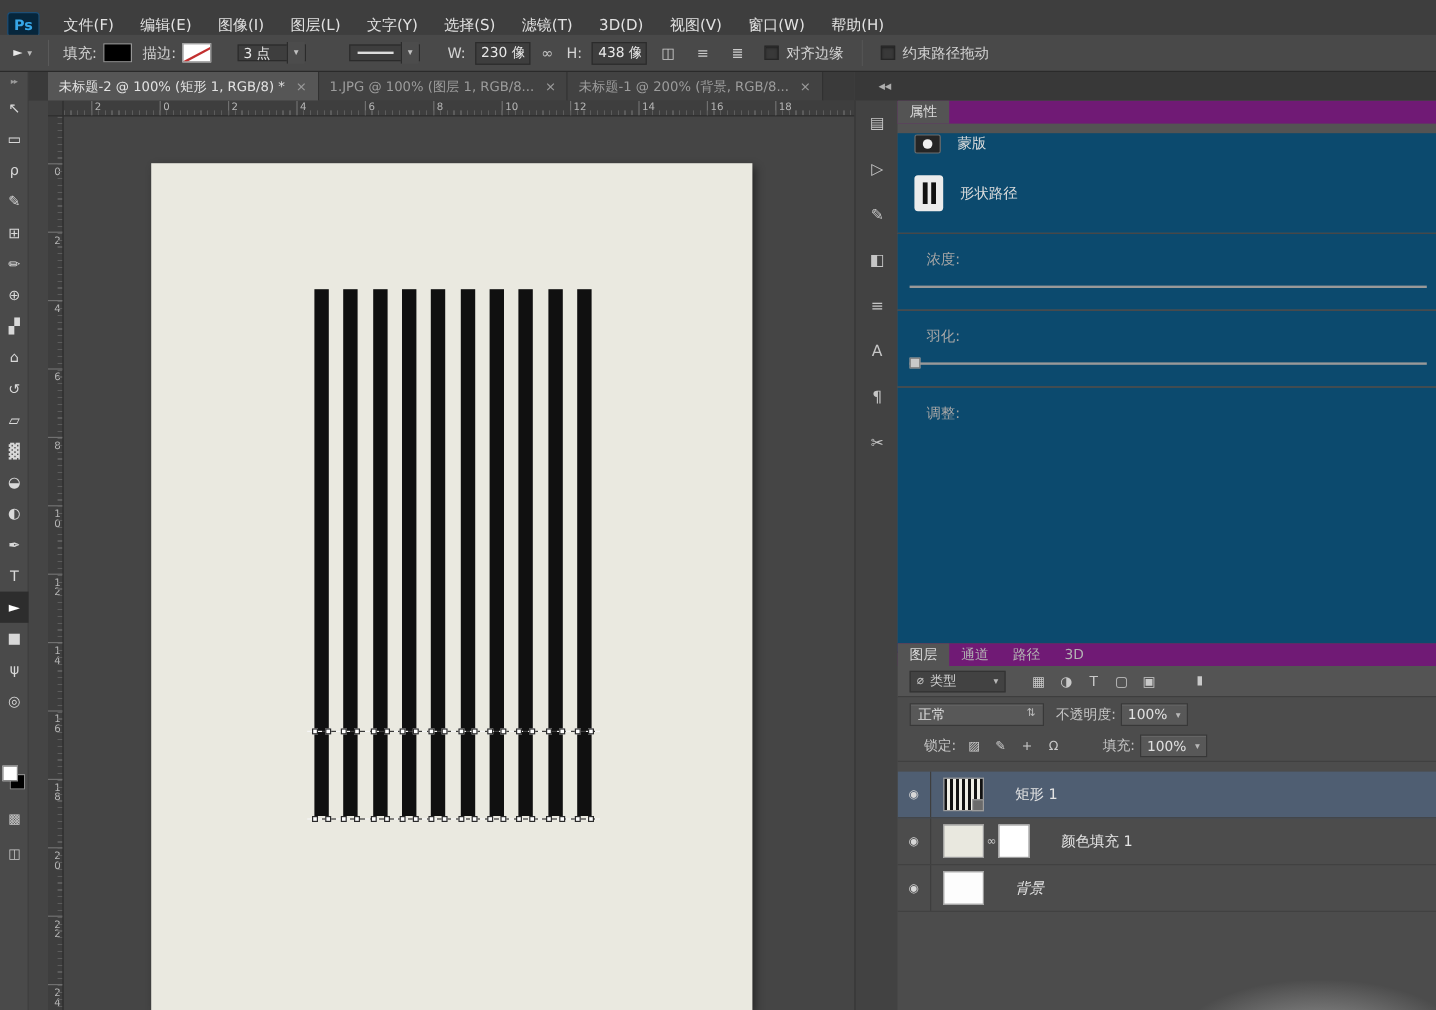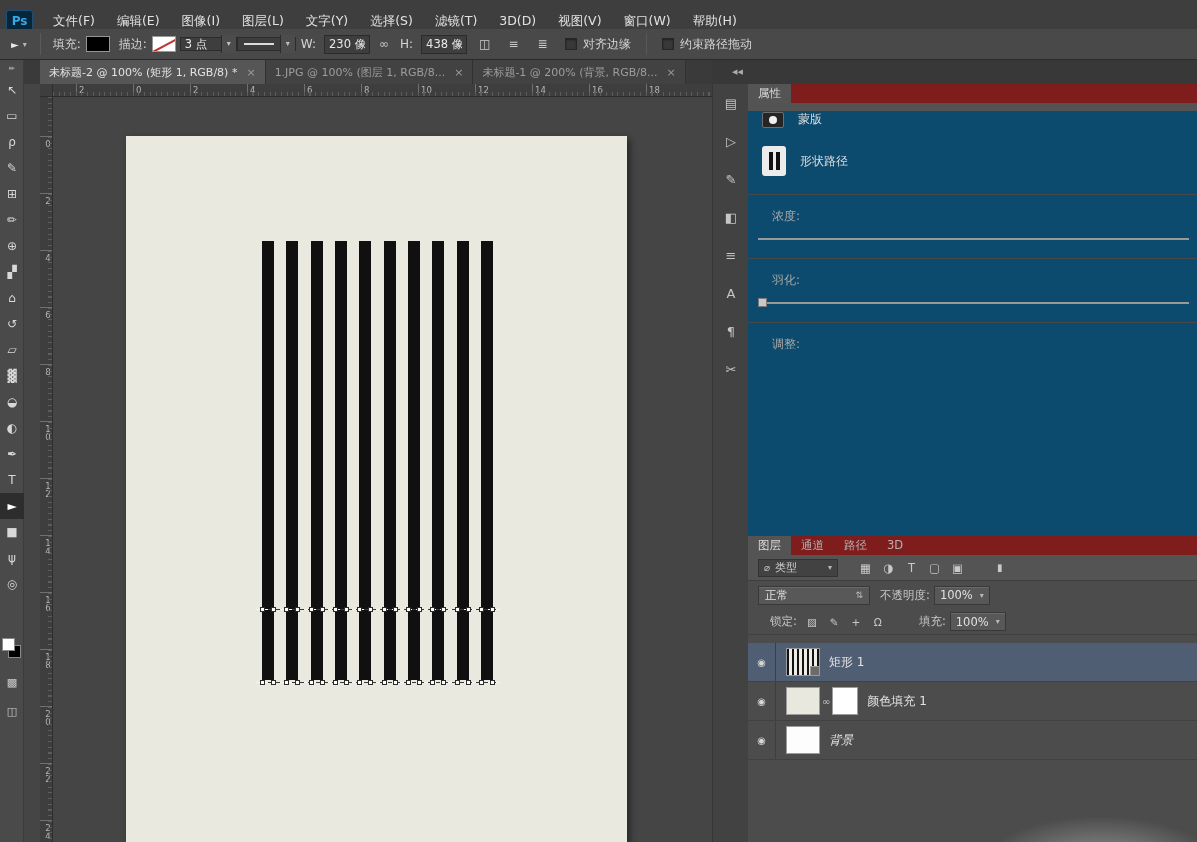--- a/index.html
+++ b/index.html
@@ -21,21 +21,21 @@
     border-bottom:1px solid #2a2a2a;display:flex;align-items:center}
   .tool-preset{display:flex;align-items:center;height:24px;padding:0 6px;margin-left:5px;gap:4px}
   .tp-icon{font-size:10px;color:#e8e8e8}
   .dd-mini{font-size:8px;color:#b8b8b8}
   .vsep{width:1px;height:22px;background:#383838;border-right:1px solid #5a5a5a;margin:0 7px}
   .ob-label{font-size:12px;color:#d4d4d4;margin:0 5px;white-space:nowrap}
   .swatch{width:24px;height:16px;border:1px solid #969696;margin-right:4px}
   .fill-swatch{background:#000}
   .stroke-swatch{background:#fff;position:relative;overflow:hidden}
   .no-stroke-line{position:absolute;left:-4px;top:7px;width:34px;height:2px;background:#c23030;transform:rotate(-28deg)}
-  .combo{display:flex;height:14px;background:#3e3e3e;border:1px solid #2b2b2b;align-items:center;margin:0 0}
+  .combo{display:flex;height:14px;background:#3e3e3e;border:1px solid #2b2b2b;align-items:center;margin:0 18px}
   .combo-input{width:40px;background:transparent;border:none;color:#e8e8e8;font-size:11.5px;
     padding:0 4px;font-family:inherit;outline:none}
   .combo-btn{width:15px;text-align:center;color:#c0c0c0;font-size:8px;background:#4c4c4c;
     height:18px;line-height:18px;border-left:1px solid #2b2b2b}
   .line-swatch{display:inline-block;width:30px;height:2px;background:#ddd;margin:0 6px}
   .num-input{width:46px;height:19px;background:#3e3e3e;border:1px solid #2b2b2b;color:#e8e8e8;
     font-size:11.5px;padding:0 4px;font-family:inherit;outline:none;margin:0 3px}
   .linkicon{color:#c4c4c4;font-size:12px;margin:0 6px}
   .ob-iconbtn{width:25px;height:21px;display:flex;align-items:center;justify-content:center;
     color:#cccccc;font-size:12px;margin:0 2px}
@@ -89,21 +89,21 @@
     background:repeating-linear-gradient(90deg,#f6f6f6 0 4px,#3a3a3a 4px 8px)}
   .handle{position:absolute;width:5px;height:5px;background:#fdfdfd;border:1px solid #2b2b2b}
 
   
   #dockstrip{position:absolute;left:712px;top:84px;width:36px;height:758px;background:#424242;
     border-left:1px solid #363636}
   .dock-icon{width:36px;height:38px;display:flex;align-items:center;justify-content:center;
     color:#c6c6c6;font-size:13px}
 
   
-  .panel-tabrow{height:19px;background:#7f1d1d;display:flex;align-items:center}
+  .panel-tabrow{height:19px;background:#701a75;display:flex;align-items:center}
   .panel-tab{height:19px;line-height:19px;padding:0 10px;font-size:11.5px;color:#b3b3b3}
   .panel-tab.active{background:#545454;color:#dcdcdc}
 
   #properties{position:absolute;left:748px;top:84px;width:449px;height:452px;background:#535353}
   .props-body{height:433px;background:#0c4a6e;border-bottom:1px solid #2e2e2e}
   .prop-row{display:flex;align-items:center;margin:8px 0 0 14px}
   .shape-row{margin-top:18px}
   .mask-icon{width:22px;height:16px;background:#252525;border:1px solid #6e6e6e;border-radius:2px;
     display:flex;align-items:center;justify-content:center}
   .mask-dot{width:8px;height:8px;background:#f0f0f0;border-radius:50%}
@@ -144,21 +144,21 @@
   .layer-row.selected{background:#4f5e72}
   .eye-cell{width:28px;height:100%;border-right:1px solid #3e3e3e;display:flex;align-items:center;justify-content:center}
   .eye{font-size:10px;color:#d6d6d6}
   .thumb{width:34px;height:28px;margin-left:10px;border:1px solid #9c9c9c;background:#fff;position:relative;flex:none}
   .thumb.stripes{background:repeating-linear-gradient(90deg,#121212 0 2px,#efeee6 2px 5px)}
   .thumb.color{background:#e9e8df}
   .thumb.white{background:#fdfdfd}
   .badge{position:absolute;right:-1px;bottom:-1px;width:10px;height:10px;background:#6b6b6b;border:1px solid #9c9c9c}
   .chain{color:#c9c9c9;font-size:10px;margin:0 2px}
   .mask-thumb{width:26px;height:28px;border:1px solid #9c9c9c;background:#fff;flex:none}
-  .layer-name{margin-left:9px;font-size:12px;color:#e4e4e4;white-space:nowrap}
+  .layer-name{margin-left:26px;font-size:12px;color:#e4e4e4;white-space:nowrap}
   .layer-name.italic{font-style:italic}
   .corner-glow{position:absolute;right:0;bottom:0;width:215px;height:85px;
     background:radial-gradient(ellipse at 55% 62%,rgba(235,235,235,.5),rgba(235,235,235,0) 72%)}
 </style>
 </head>
 <body>
 
 <div id="app">
 
   <header id="menubar">

